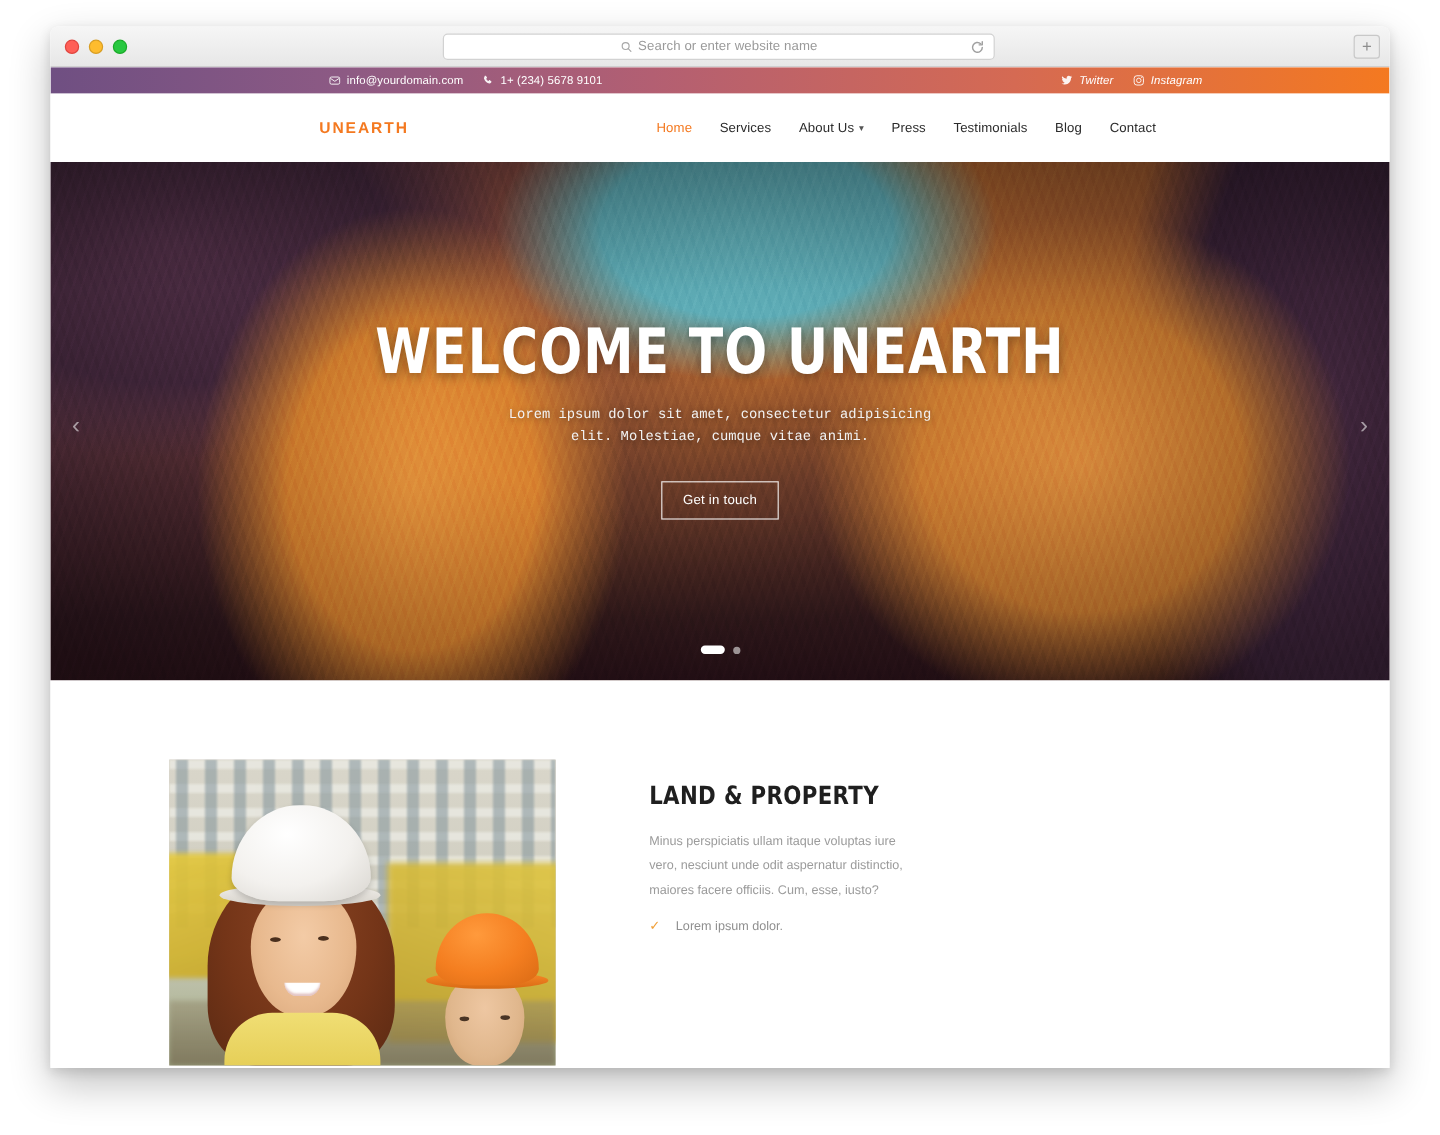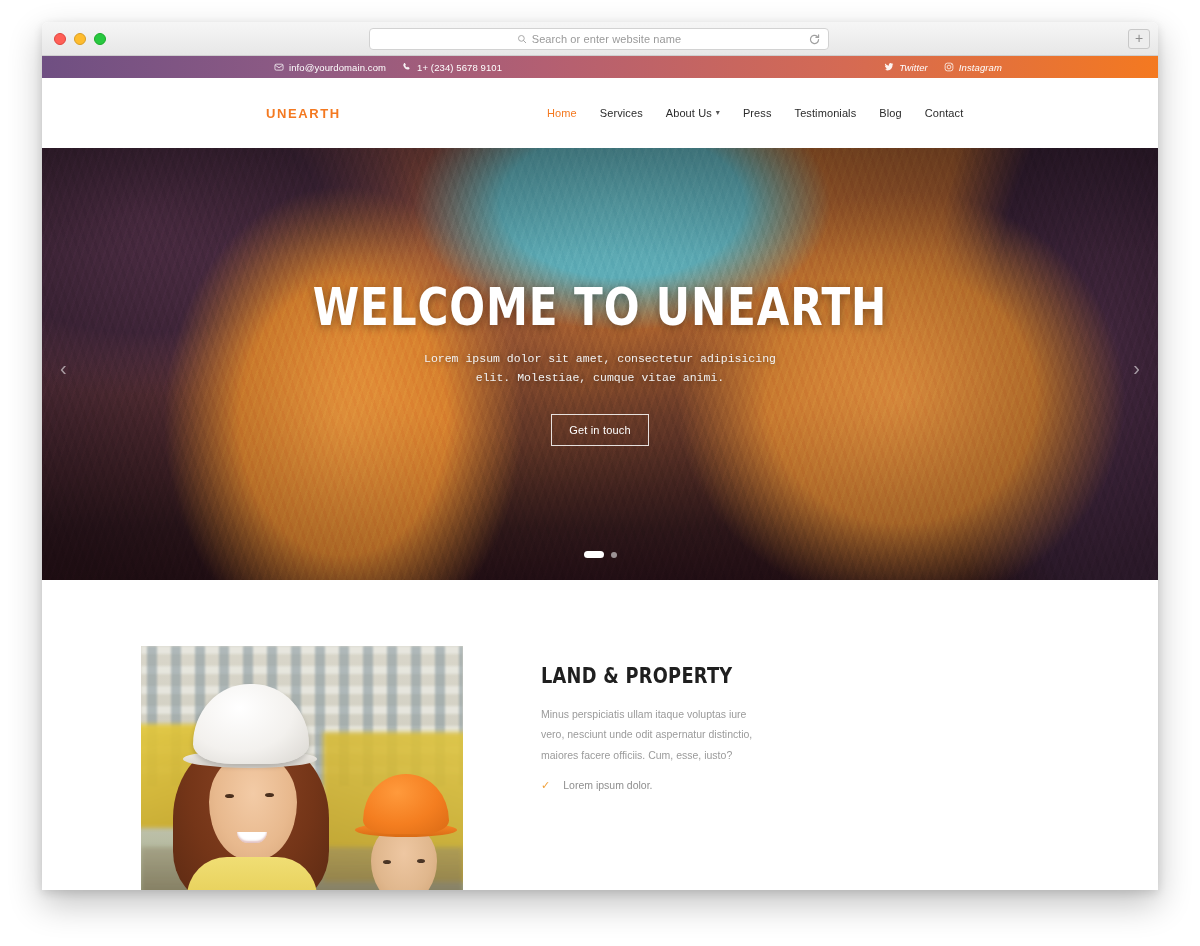--- a/index.html
+++ b/index.html
@@ -125,21 +125,21 @@
     gap: 5px;
     color: #fff;
     white-space: nowrap;
     font-size: 9.5px;
     letter-spacing: 0.1px;
   }
   .tb-item svg { display: block; opacity: 0.92; }
 
   
   #site-header {
-    height: 70px;
+    height: 57px;
     background: #ffffff;
     display: flex;
     align-items: center;
     position: relative;
   }
   #brand-logo {
     position: absolute;
     left: 224px;
     font-size: 13px;
     font-weight: bold;

